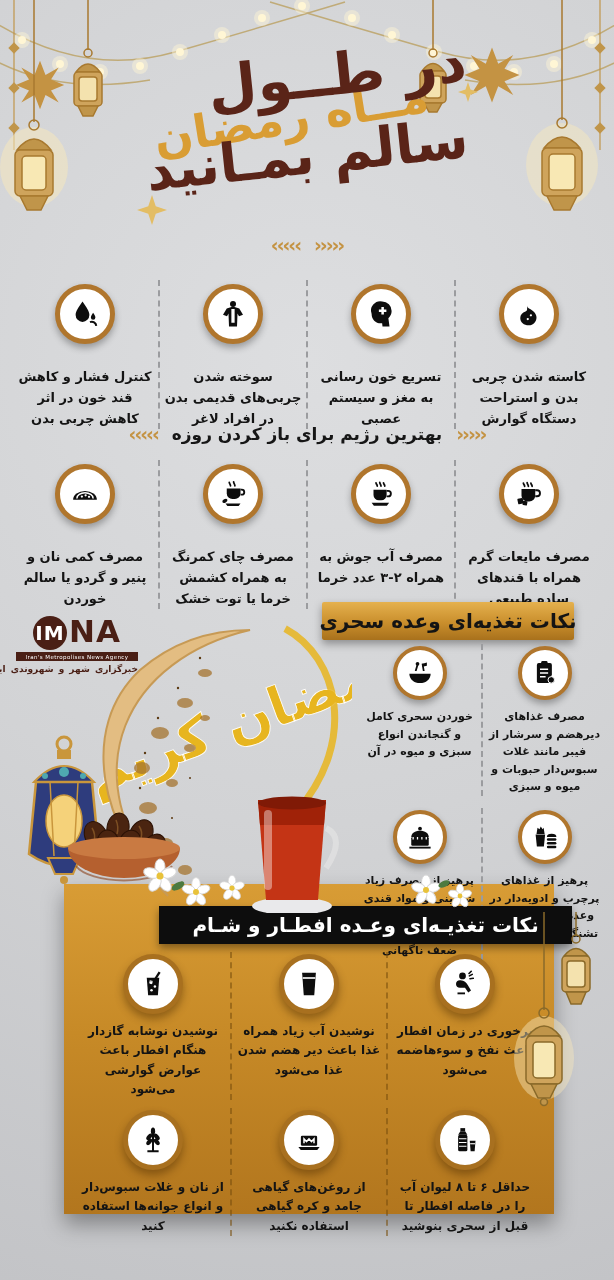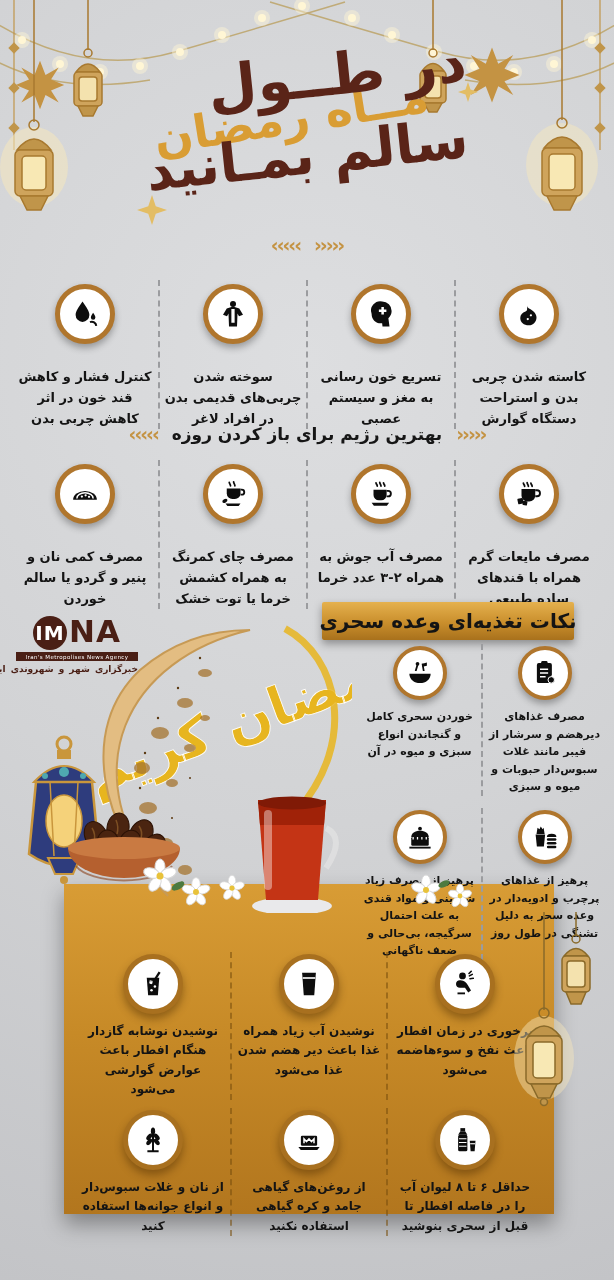--- a/index.html
+++ b/index.html
@@ -479,20 +479,23 @@
         <ellipse cx="4.5" cy="7" rx="4.5" ry="7" fill="#fff" stroke="#d8d8d8" transform="rotate(144 4.5 7)"></ellipse>
         <ellipse cx="-4.5" cy="7" rx="4.5" ry="7" fill="#fff" stroke="#d8d8d8" transform="rotate(216 -4.5 7)"></ellipse>
         <ellipse cx="-7.5" cy="-2.5" rx="4.5" ry="7" fill="#fff" stroke="#d8d8d8" transform="rotate(288 -7.5 -2.5)"></ellipse>
         <circle r="3" fill="#e8c23a"></circle>
       </g>
     <ellipse cx="46" cy="18" rx="6" ry="3" fill="#4c7a3f" transform="rotate(-25 46 18)"></ellipse>
   </svg>
 
   <div class="gold-panel"></div>
 
+  <div class="iftar-bar">
+    <span class="txt">نکات تغذیـه‌ای وعـده افطـار و شـام</span>
+  </div>
 
   <div class="iftar-grid">
     <div class="row3">
       <div class="col">
         <div class="ic">
             <svg viewBox="0 0 24 24" fill="#0d0d0d">
               <circle cx="10" cy="5.5" r="2.7"></circle>
               <path d="M8 9c3.2-.2 5 1.6 6.2 3.8l2.6 4.4-2.2 1.6-2.6-3.8H8c-2 0-3.2-1.3-3.2-3S6 9 8 9z"></path>
               <path d="M15.5 5.5l2.3-1.2M16 7.8l2.6-.4M15.2 3.6l1.8-1.8" stroke="#0d0d0d" stroke-width="1.3" fill="none" stroke-linecap="round"></path>
               <path d="M6 19.5h6" stroke="#0d0d0d" stroke-width="1.5"></path>

